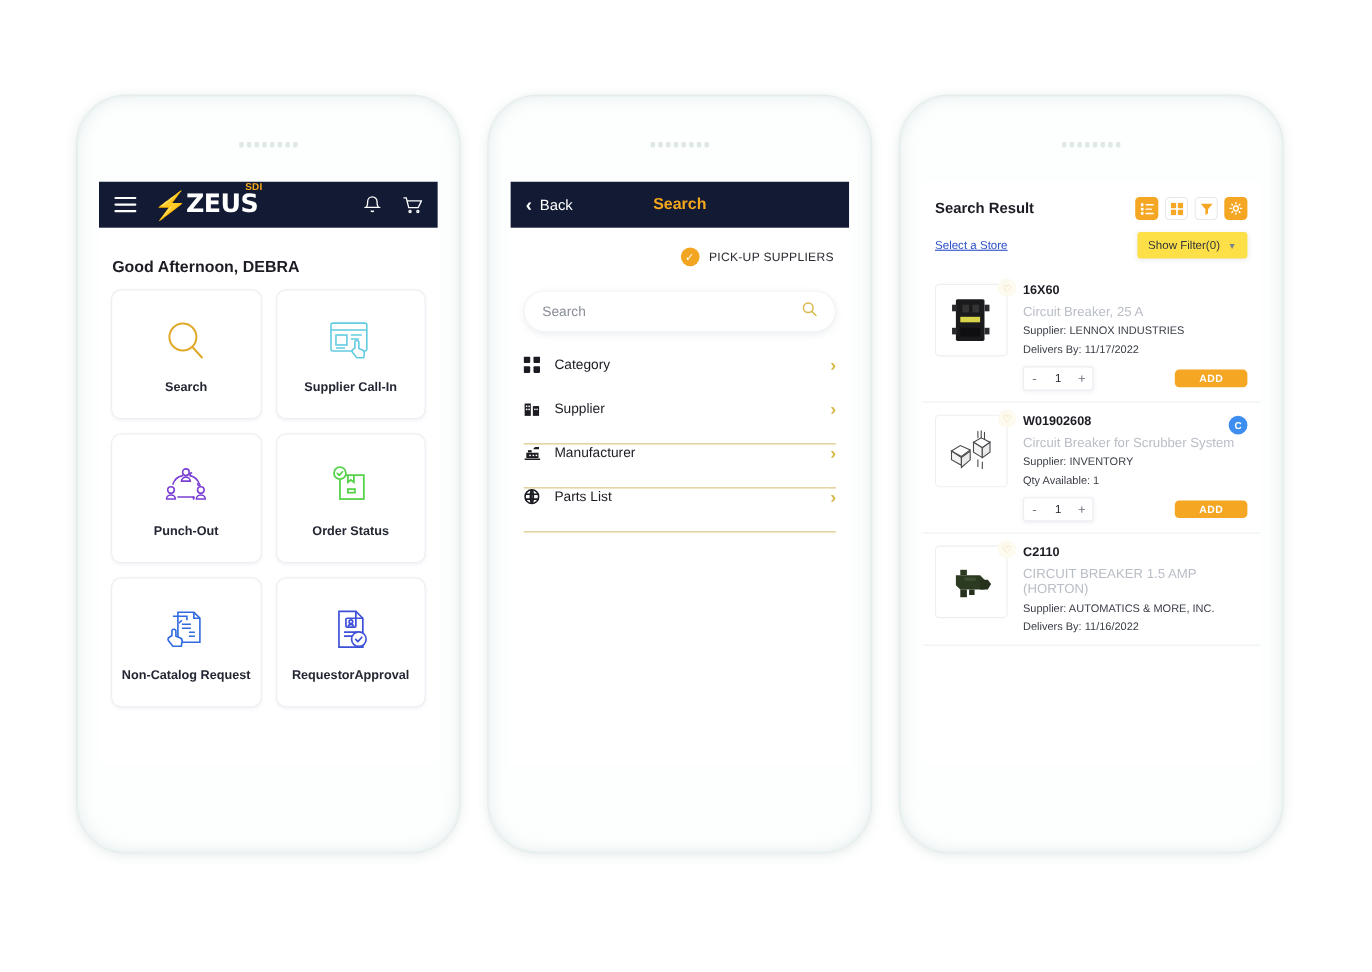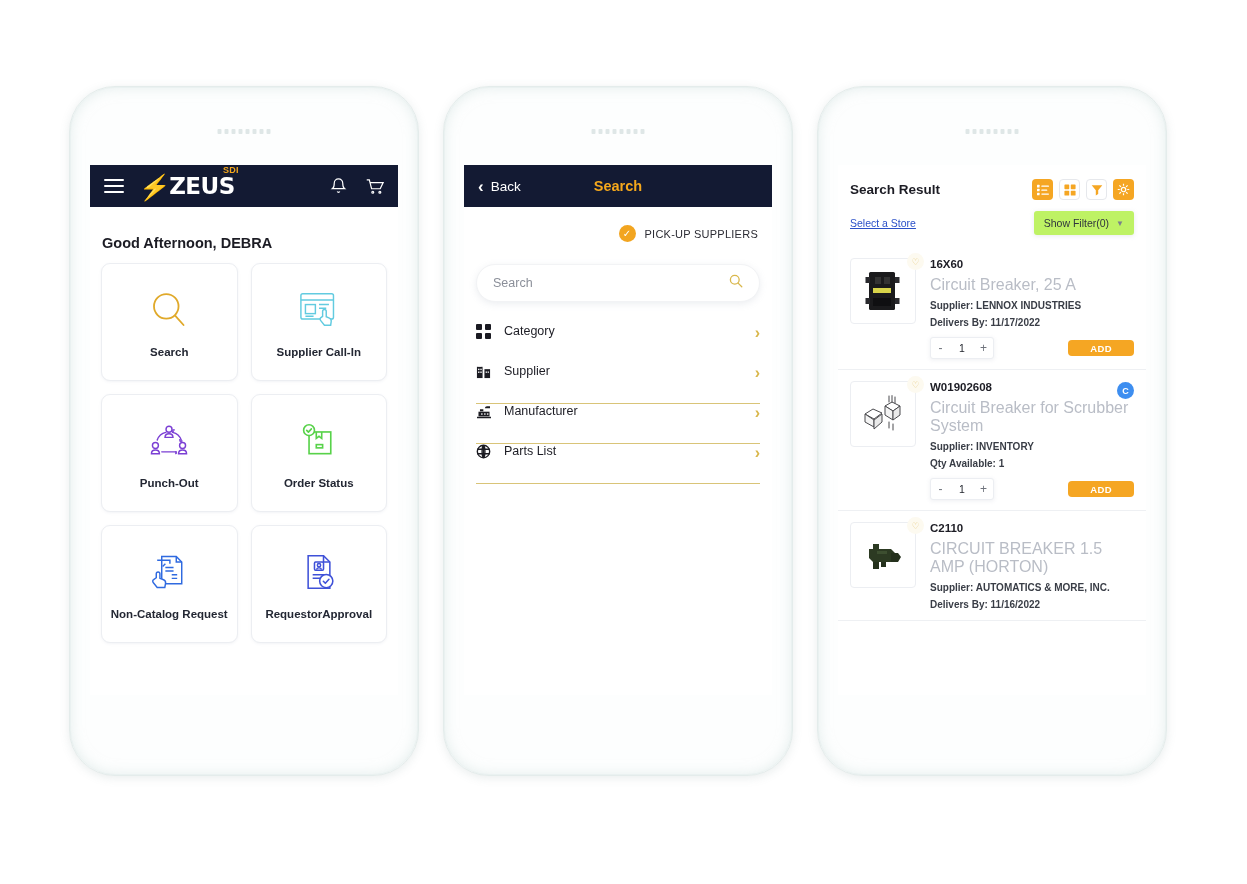--- a/index.html
+++ b/index.html
@@ -123,21 +123,21 @@
   .result-head { display:flex; align-items:center; padding:14px 12px 0 12px; }
   .result-title { font-size:13.5px; font-weight:bold; color:#1c1c24; flex:1; }
   .tool-btns { display:flex; gap:6px; }
   .tbtn { width:21px; height:21px; border-radius:4px; display:flex;
           align-items:center; justify-content:center; cursor:pointer; }
   .tbtn.solid { background:#f5a623; color:#fff; }
   .tbtn.ghost { background:#fff; border:1px solid #e6e8ec; color:#f5a623; }
   .filter-row { display:flex; align-items:center; padding:11px 12px 0 12px; }
   .store-link { font-size:10.5px; color:#2b50c8; text-decoration:underline; flex:1; cursor:pointer; }
   .show-filter {
-    background:#bef264; border-radius:3px; padding:6px 10px; font-size:10.5px;
+    background:#fde047; border-radius:3px; padding:6px 10px; font-size:10.5px;
     color:#30343d; display:flex; align-items:center; gap:7px;
     box-shadow:0 1px 5px rgba(150,158,175,.22); cursor:pointer;
   }
   .show-filter .caret { font-size:8px; color:#7b808c; }
   .results { margin-top:12px; }
   .pcard {
     display:flex; padding:11px 12px 10px 12px; border-bottom:1px solid #eef0f3;
     position:relative;
   }
   .pthumb {
@@ -145,22 +145,22 @@
     background:#fff; flex-shrink:0; position:relative;
     display:flex; align-items:center; justify-content:center;
   }
   .fav-badge {
     position:absolute; right:-9px; top:-6px; width:17px; height:17px;
     border-radius:50%; background:#fdfaf0; color:#e8cf8a; font-size:9px;
     display:flex; align-items:center; justify-content:center;
   }
   .pinfo { flex:1; padding-left:14px; }
   .pcode { font-size:11.5px; font-weight:bold; color:#1c1c24; }
-  .pdesc { font-size:16px; color:#b9bdc6; margin-top:6px; }
-  .pmeta { font-size:10px; color:#393d46; margin-top:6px;font-weight:bold; }
+  .pdesc { font-size:12px; color:#b9bdc6; margin-top:6px; }
+  .pmeta { font-size:10px; color:#393d46; margin-top:6px; }
   .prow-bottom { display:flex; align-items:center; margin-top:9px; }
   .stepper {
     display:flex; align-items:center; background:#fff; border:1px solid #eceef2;
     border-radius:3px; box-shadow:0 1px 4px rgba(150,158,175,.16); height:22px;
   }
   .stepper button {
     width:19px; height:22px; border:none; background:transparent; cursor:pointer;
     color:#6f737c; font-size:12px; font-family:"Liberation Sans", sans-serif;
   }
   .stepper .qty { width:24px; text-align:center; font-size:10.5px; color:#23262e; }

